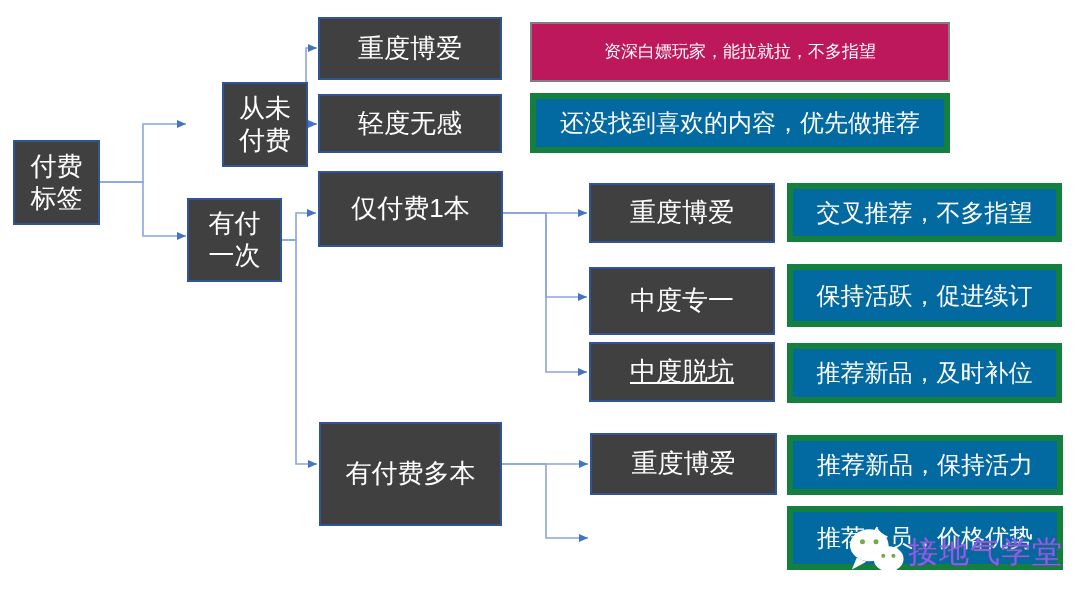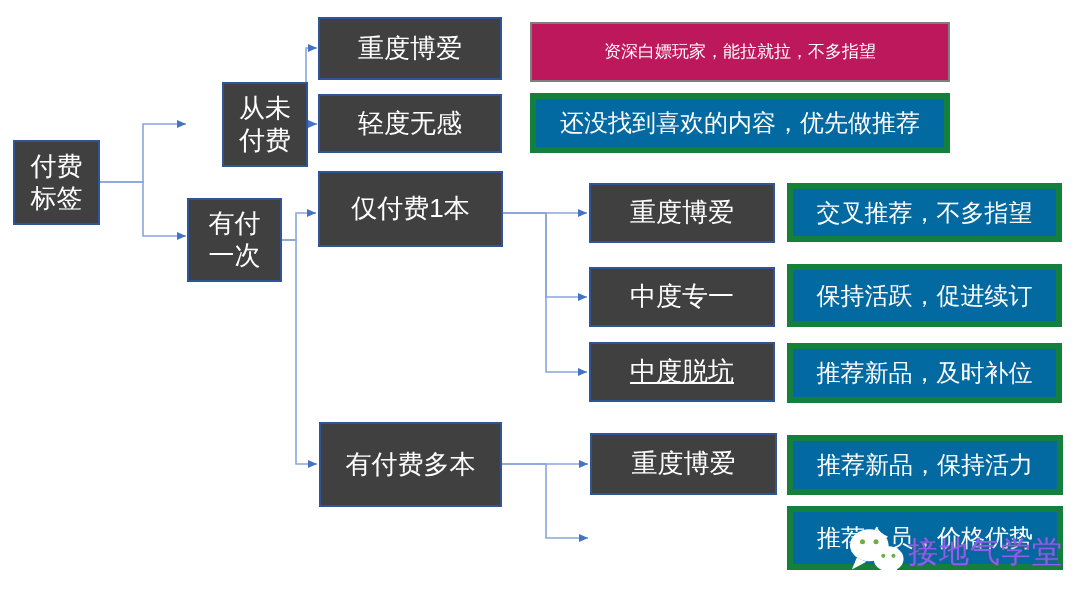--- a/index.html
+++ b/index.html
@@ -59,27 +59,27 @@
   <div class="node blue" style="left:187px;top:198px;width:95px;height:84px;">有付
 一次</div>
 
   <div class="node blue" style="left:318px;top:17px;width:184px;height:63px;">重度博爱</div>
   <div class="node blue" style="left:318px;top:94px;width:184px;height:59px;">轻度无感</div>
   <div class="node gray" style="left:530px;top:22px;width:420px;height:60px;">资深白嫖玩家，能拉就拉，不多指望</div>
   <div class="node green" style="left:530px;top:93px;width:420px;height:60px;">还没找到喜欢的内容，优先做推荐</div>
 
   <div class="node blue" style="left:318px;top:171px;width:185px;height:76px;">仅付费1本</div>
   <div class="node blue" style="left:589px;top:183px;width:186px;height:60px;">重度博爱</div>
-  <div class="node blue" style="left:589px;top:267px;width:186px;height:60px;">中度专一</div>
+  <div class="node blue" style="left:589px;top:267px;width:186px;height:68px;">中度专一</div>
   <div class="node blue" style="left:589px;top:342px;width:186px;height:60px;text-decoration:underline;">中度脱坑</div>
   <div class="node green" style="left:787px;top:183px;width:275px;height:59px;">交叉推荐，不多指望</div>
   <div class="node green" style="left:787px;top:343px;width:275px;height:60px;">推荐新品，及时补位</div>
   <div class="node green" style="left:787px;top:264px;width:275px;height:63px;">保持活跃，促进续订</div>
 
-  <div class="node blue" style="left:319px;top:422px;width:183px;height:85px;">有付费多本</div>
+  <div class="node blue" style="left:319px;top:422px;width:183px;height:104px;">有付费多本</div>
   <div class="node blue" style="left:590px;top:433px;width:187px;height:62px;">重度博爱</div>
   <div class="node green" style="left:787px;top:435px;width:276px;height:60px;">推荐新品，保持活力</div>
   <div class="node green" style="left:787px;top:506px;width:276px;height:64px;">推荐会员，价格优势</div>
 
   <div class="watermark">
     <svg width="58" height="52" viewBox="0 0 60 52" xmlns="http://www.w3.org/2000/svg">
       <ellipse cx="22" cy="19" rx="20" ry="16.5" fill="#ffffff"></ellipse>
       <polygon points="9,32 4,44 19,36" fill="#ffffff"></polygon>
       <circle cx="15" cy="15.5" r="2.6" fill="#70AD47"></circle>
       <circle cx="29" cy="15.5" r="2.6" fill="#70AD47"></circle>

